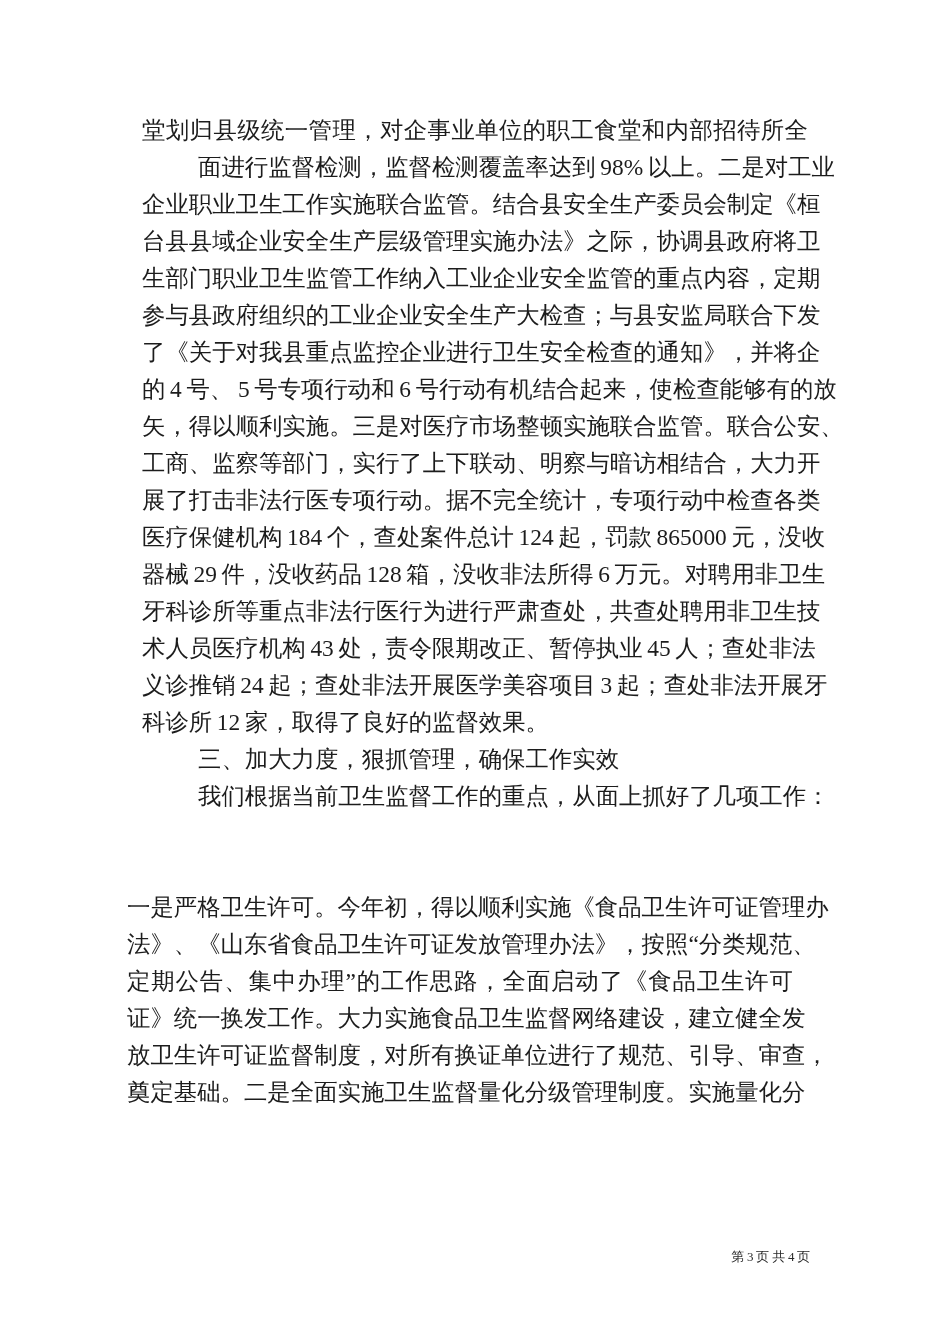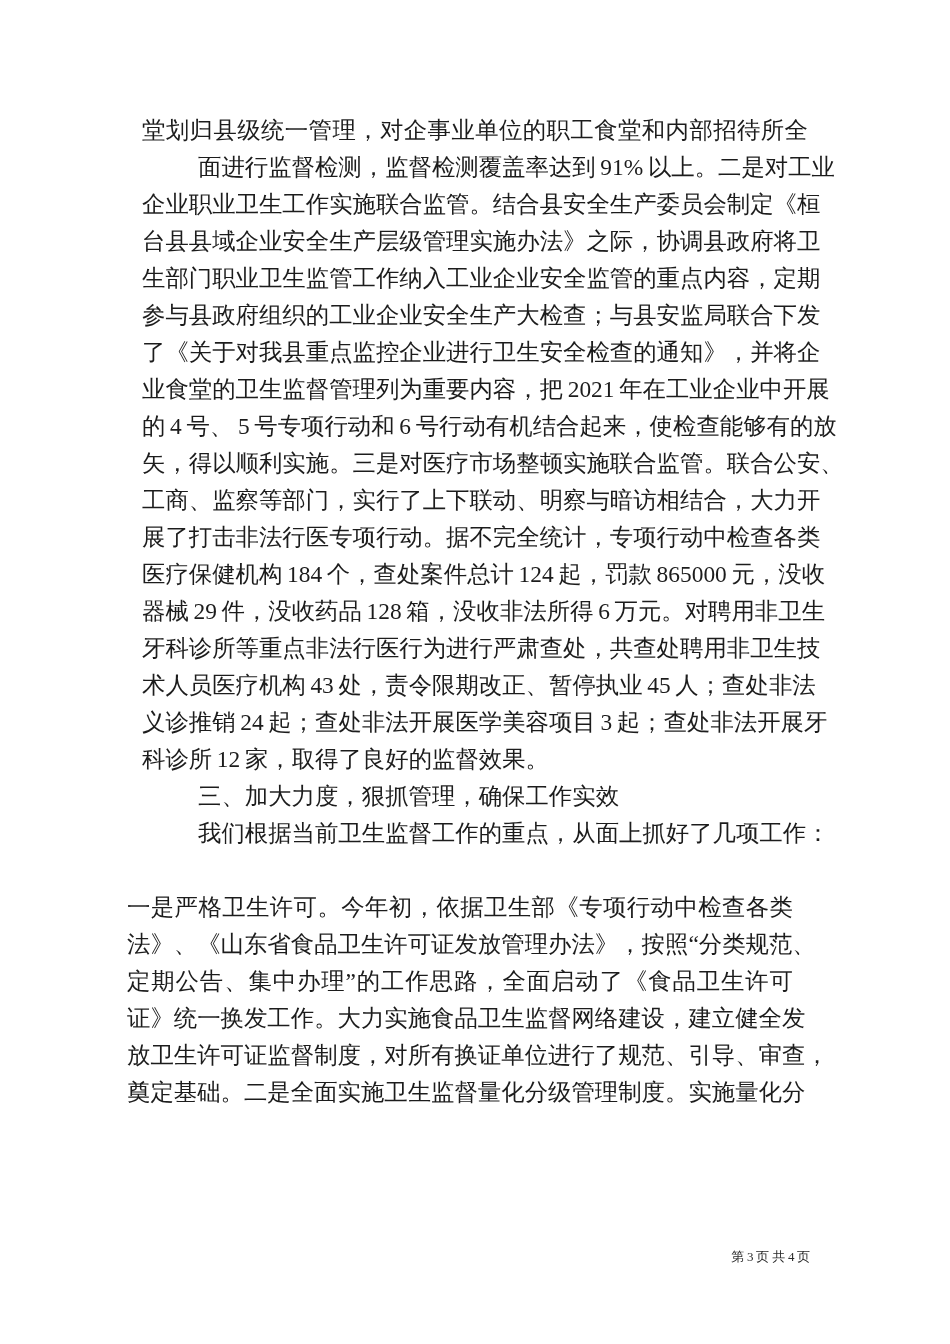--- a/index.html
+++ b/index.html
@@ -48,43 +48,42 @@
     color: #2a2a2a;
   }
 </style>
 </head>
 <body>
 
 <div class="page">
 
   <div class="text-block block-a">
     <div class="line">堂划归县级统一管理，对企事业单位的职工食堂和内部招待所全</div>
-    <div class="line ind">面进行监督检测，监督检测覆盖率达到 91% 以上。二是对工业</div>
+    <div class="line ind">面进行监督检测，监督检测覆盖率达到 98% 以上。二是对工业</div>
     <div class="line">企业职业卫生工作实施联合监管。结合县安全生产委员会制定《桓</div>
     <div class="line">台县县域企业安全生产层级管理实施办法》之际，协调县政府将卫</div>
     <div class="line">生部门职业卫生监管工作纳入工业企业安全监管的重点内容，定期</div>
     <div class="line">参与县政府组织的工业企业安全生产大检查；与县安监局联合下发</div>
     <div class="line">了《关于对我县重点监控企业进行卫生安全检查的通知》，并将企</div>
-    <div class="line">业食堂的卫生监督管理列为重要内容，把 2021 年在工业企业中开展</div>
     <div class="line">的 4 号、 5 号专项行动和 6 号行动有机结合起来，使检查能够有的放</div>
     <div class="line">矢，得以顺利实施。三是对医疗市场整顿实施联合监管。联合公安、</div>
     <div class="line">工商、监察等部门，实行了上下联动、明察与暗访相结合，大力开</div>
     <div class="line">展了打击非法行医专项行动。据不完全统计，专项行动中检查各类</div>
     <div class="line">医疗保健机构 184 个，查处案件总计 124 起，罚款 865000 元，没收</div>
     <div class="line">器械 29 件，没收药品 128 箱，没收非法所得 6 万元。对聘用非卫生</div>
     <div class="line">牙科诊所等重点非法行医行为进行严肃查处，共查处聘用非卫生技</div>
     <div class="line">术人员医疗机构 43 处，责令限期改正、暂停执业 45 人；查处非法</div>
     <div class="line">义诊推销 24 起；查处非法开展医学美容项目 3 起；查处非法开展牙</div>
     <div class="line short">科诊所 12 家，取得了良好的监督效果。</div>
     <div class="line ind short">三、加大力度，狠抓管理，确保工作实效</div>
     <div class="line ind short">我们根据当前卫生监督工作的重点，从面上抓好了几项工作：</div>
   </div>
 
   <div class="text-block block-b">
-    <div class="line">一是严格卫生许可。今年初，依据卫生部《专项行动中检查各类</div>
+    <div class="line">一是严格卫生许可。今年初，得以顺利实施《食品卫生许可证管理办</div>
     <div class="line">法》、《山东省食品卫生许可证发放管理办法》，按照“分类规范、</div>
     <div class="line">定期公告、集中办理”的工作思路，全面启动了《食品卫生许可</div>
     <div class="line">证》统一换发工作。大力实施食品卫生监督网络建设，建立健全发</div>
     <div class="line">放卫生许可证监督制度，对所有换证单位进行了规范、引导、审查，</div>
     <div class="line">奠定基础。二是全面实施卫生监督量化分级管理制度。实施量化分</div>
   </div>
 
   <div class="footer">第 3 页 共 4 页</div>
 
 </div>

